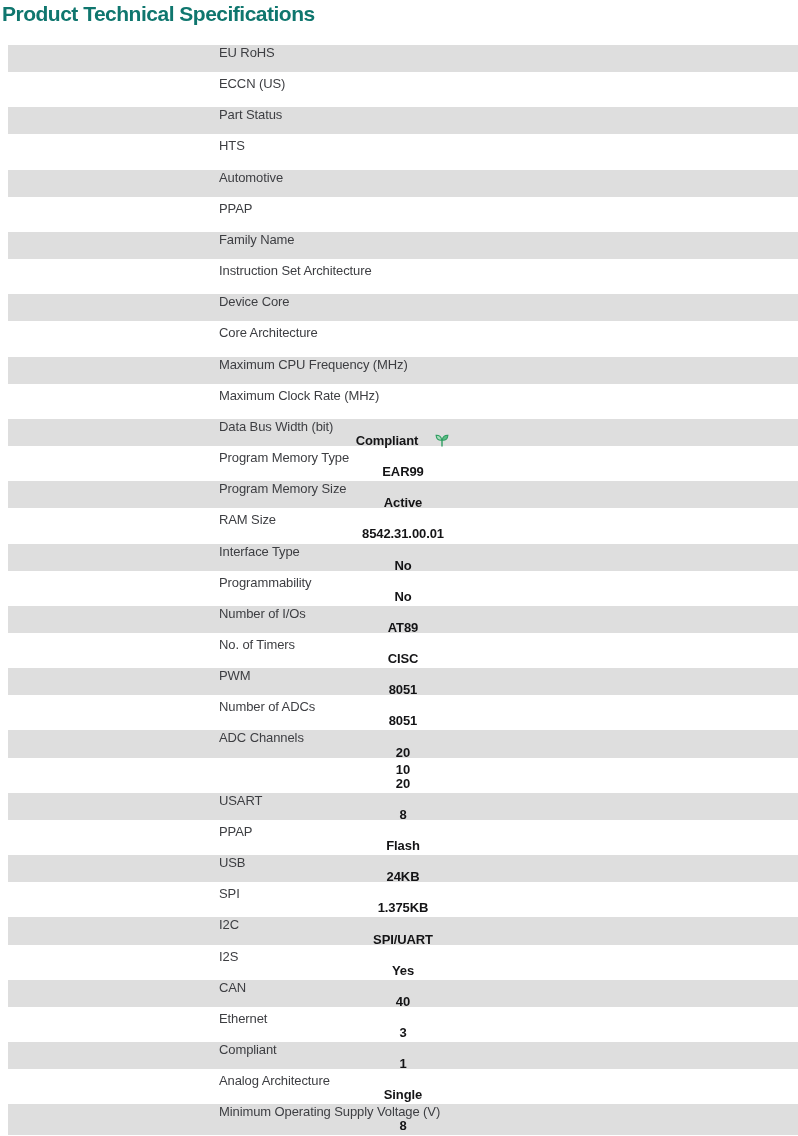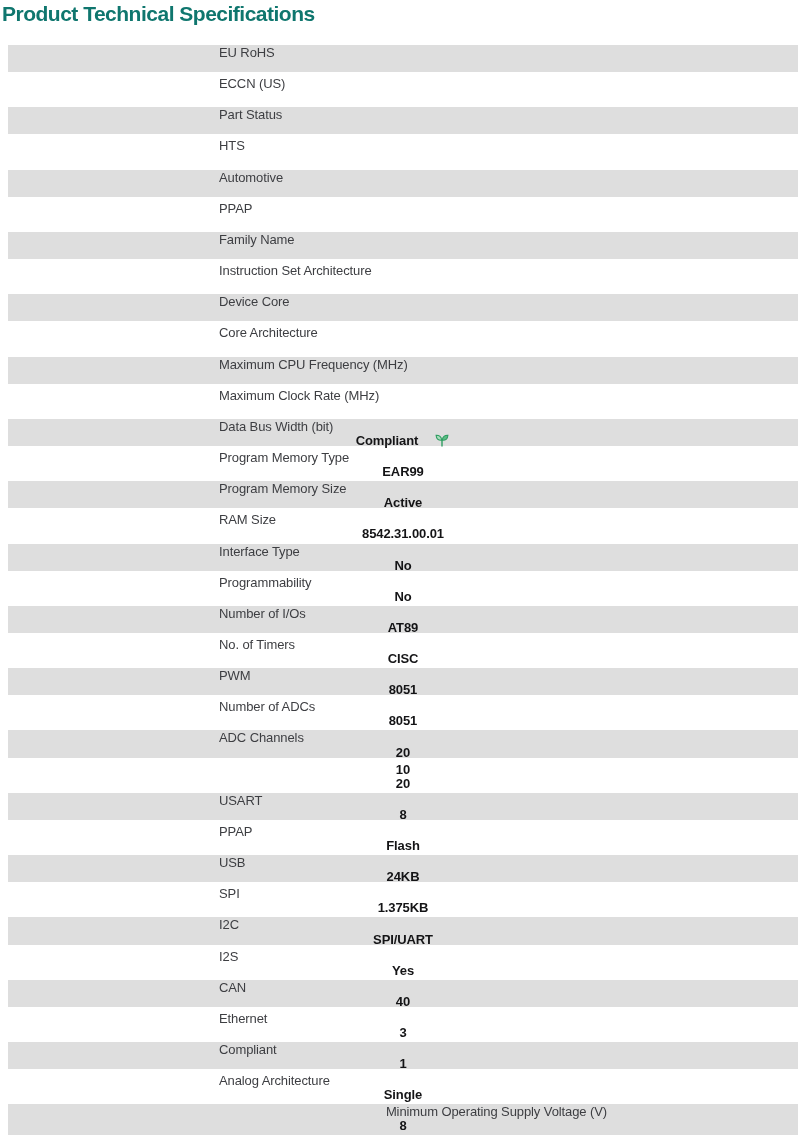--- a/index.html
+++ b/index.html
@@ -34,21 +34,20 @@
     height: 31.17px;
     box-sizing: border-box;
     border-bottom: 4px solid #ffffff;
     flex-direction: column;
   }
   .spec-row:nth-child(odd) {
     background: #dedede;
   }
   .spec-row:last-child {
     border-bottom: none;
-    text-align: right;
   }
   .spec-label {
     width: 388px;
     flex: 0 0 388px;
     padding-left: 20px;
     font-size: 13px;
     letter-spacing: -0.1px;
     color: #3d3e42;
     white-space: nowrap;
     overflow: hidden;

